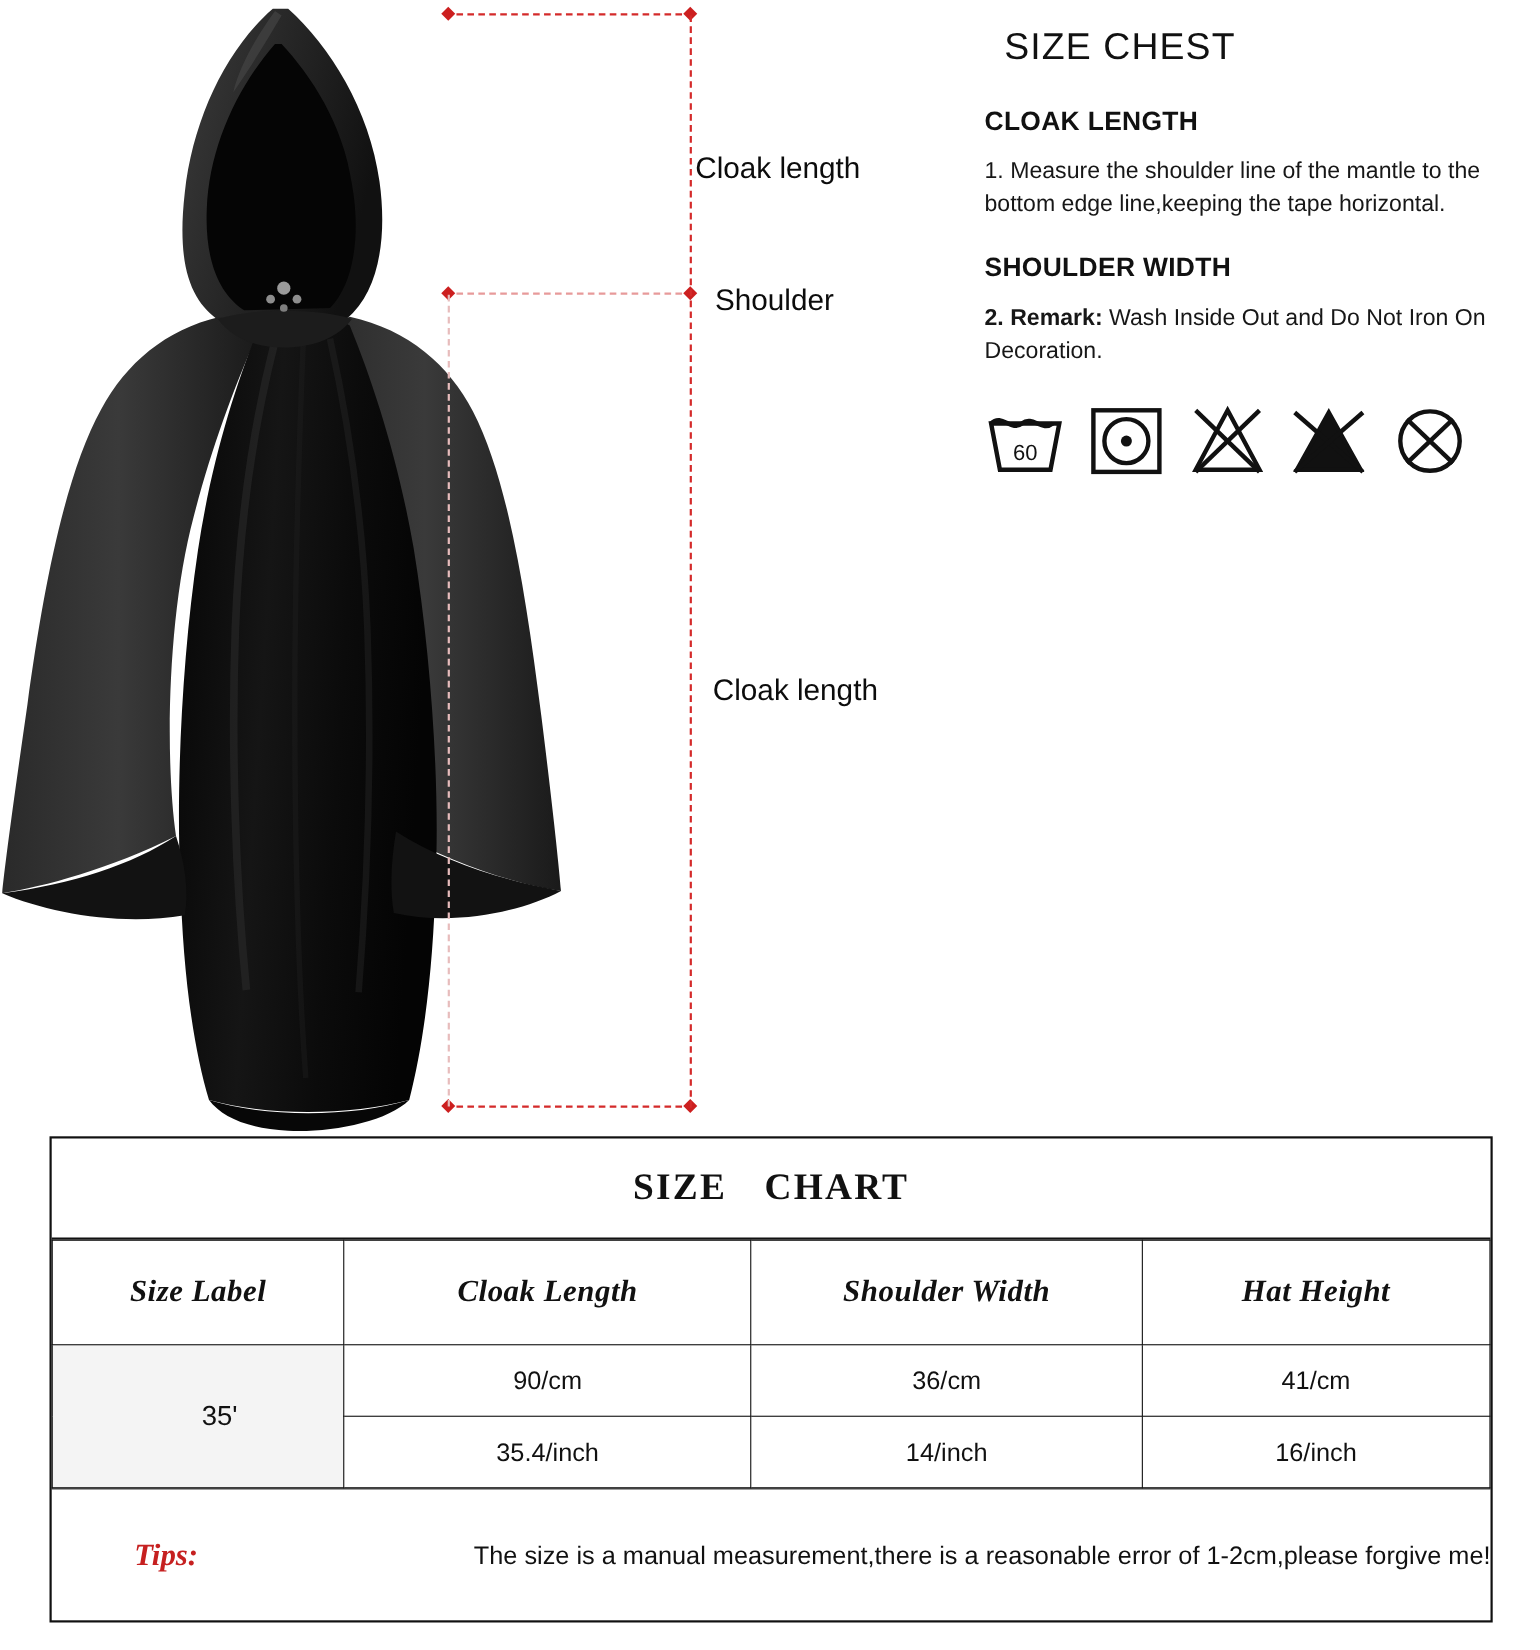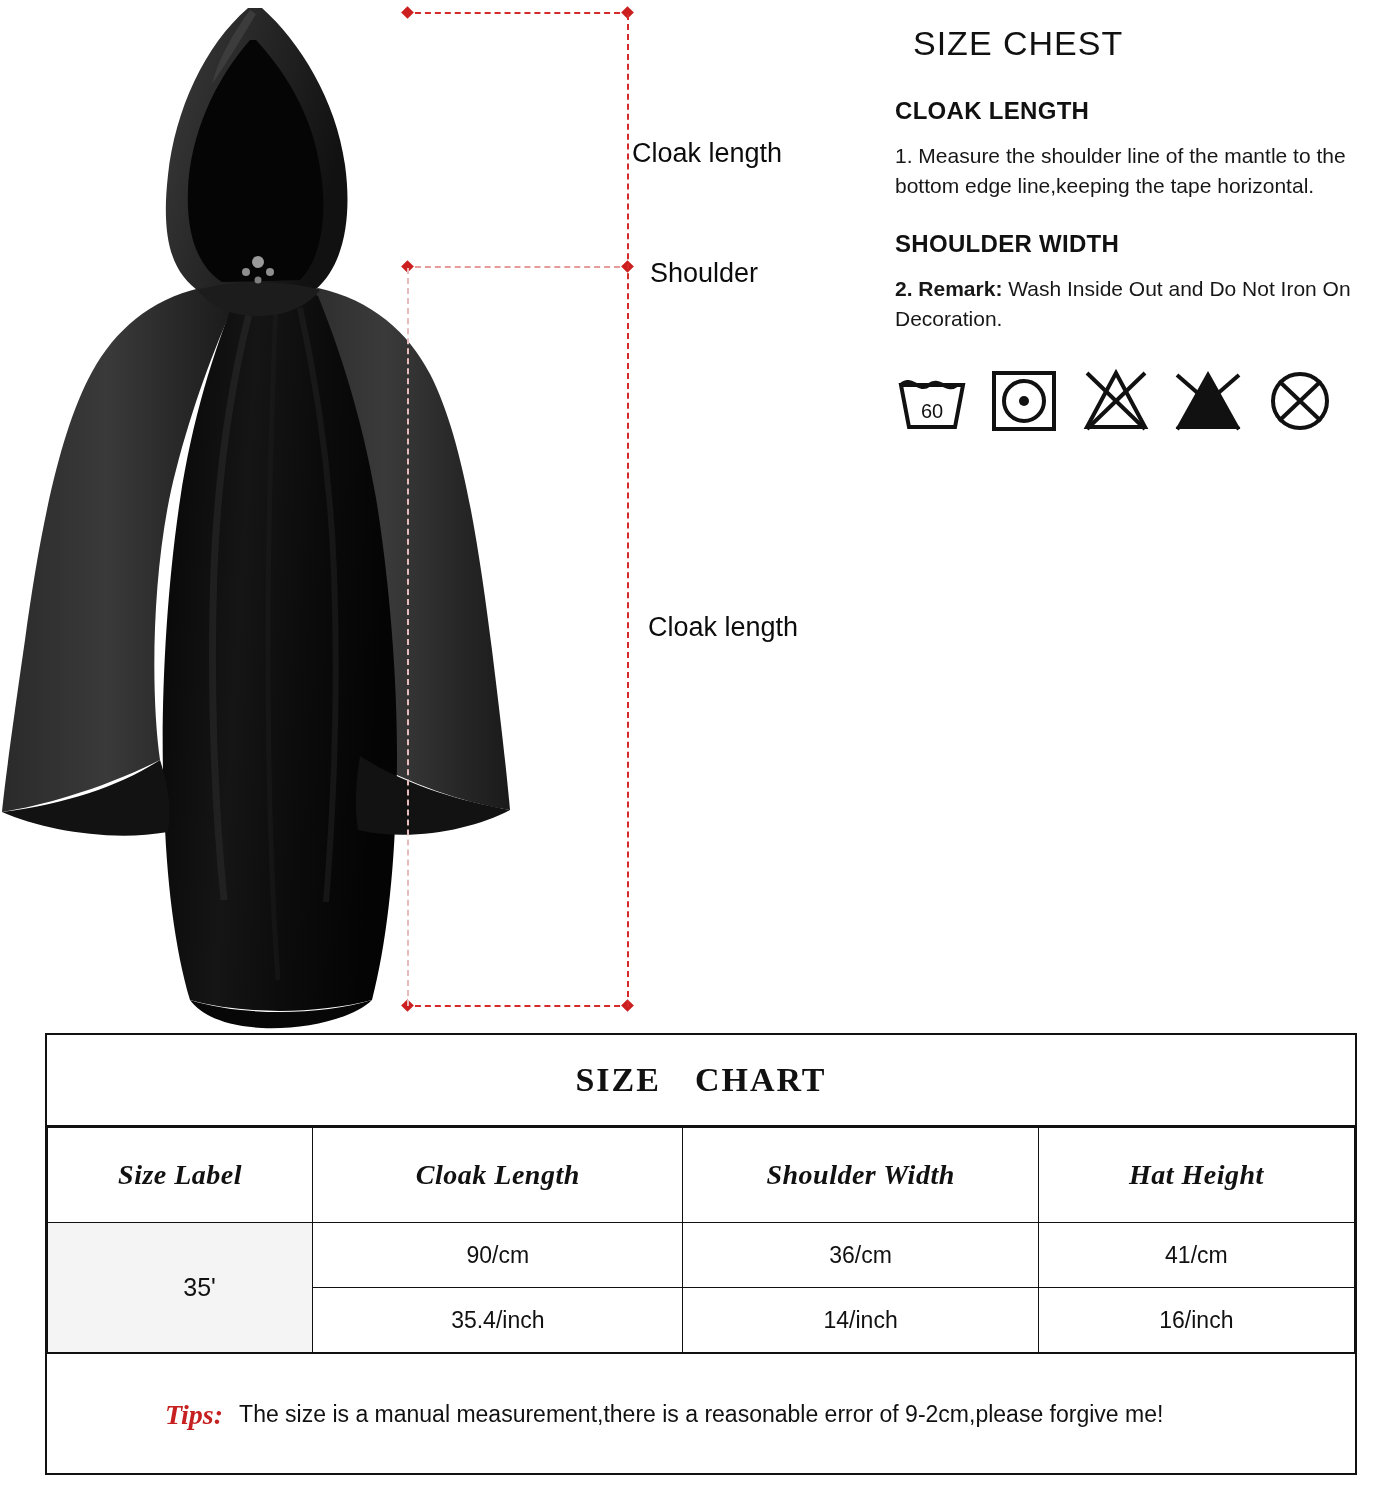--- a/index.html
+++ b/index.html
@@ -181,22 +181,23 @@
   .col-1 { width: 265px; }
   .col-2 { width: 370px; }
   .col-3 { width: 355px; }
   .col-4 { width: 316px; }
 
   .tips-row {
     border-top: 1px solid #111;
     height: 122px;
     display: flex;
     align-items: center;
-    padding-left: 118px;
+    padding-left: 75px;
     box-sizing: border-box;
+    justify-content: space-between;
   }
   .tips-word {
     font-family: "Liberation Serif", serif;
     font-style: italic;
     font-weight: bold;
     font-size: 28px;
     color: #c62020;
     margin-right: 16px;
   }
   .tips-text {
@@ -367,17 +368,17 @@
         <tr>
           <td>35.4/inch</td>
           <td>14/inch</td>
           <td>16/inch</td>
         </tr>
       </tbody>
     </table>
 
     <div class="tips-row">
       <span class="tips-word">Tips:</span>
-      <span class="tips-text">The size is a manual measurement,there is a reasonable error of 9-2cm,please forgive me!</span>
+      <span class="tips-text">The size is a manual measurement,there is a reasonable error of 1-2cm,please forgive me!</span>
     </div>
   </div>
 
 </div>
 
 </body></html>

